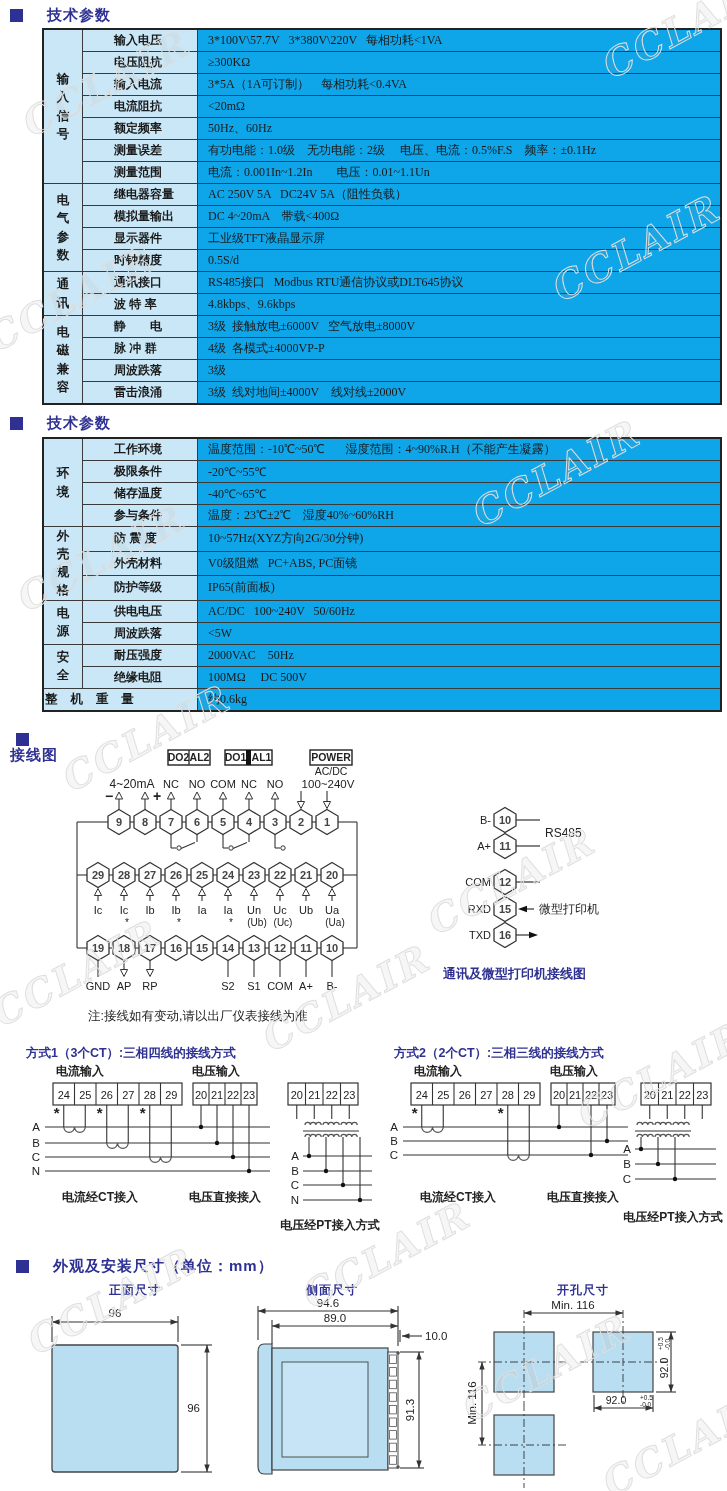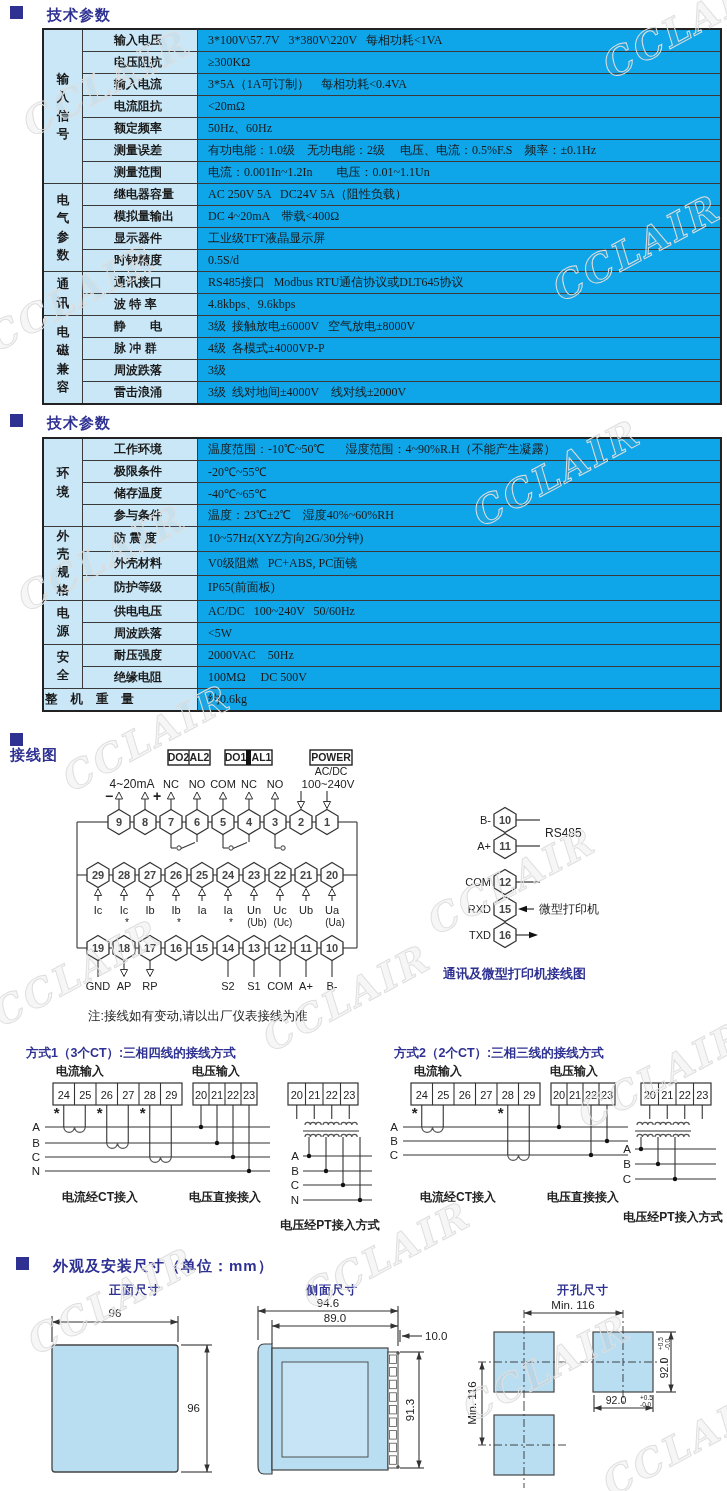--- a/index.html
+++ b/index.html
@@ -1,21 +1,21 @@
 <!DOCTYPE html>
 <html><head>
 <meta charset="utf-8">
 <style>
   :root{
     --accent:#2e3192; --cellblue:#c9e7f7; --fillblue:#b9ddf1; --line:#3a3a3a;
   }
   html,body{margin:0;padding:0;background:#fff;}
   .page{position:relative;width:727px;height:1491px;background:#fff;overflow:hidden;
         font-family:"Liberation Sans","DejaVu Sans",sans-serif;color:#1a1a1a;}
-  .hdr{position:absolute;display:flex;align-items:flex-start;}
+  .hdr{position:absolute;display:flex;align-items:center;}
   .hdr .bullet{width:13px;height:13px;background:var(--accent);margin-right:24px;flex:none;}
   .hdr .ttl{font-size:15px;font-weight:bold;color:var(--accent);letter-spacing:1px;}
   .tblwrap{position:absolute;left:42px;width:680px;}
   table.spec{border-collapse:collapse;table-layout:fixed;width:680px;border:2px solid #222;}
   table.spec td{border:1px solid var(--line);height:21px;font-size:12px;
       padding:0 0 0 10px;white-space:pre;overflow:hidden;vertical-align:middle;}
   table.spec td.grp{width:38px;background:var(--cellblue);text-align:center;padding:0;
       font-size:12.5px;line-height:1.45;font-weight:600;}
   table.spec td.grph{text-align:left;padding-left:1px;letter-spacing:2px;}
   table.spec td.lbl{width:83px;background:var(--cellblue);font-weight:600;padding-left:31px;}

